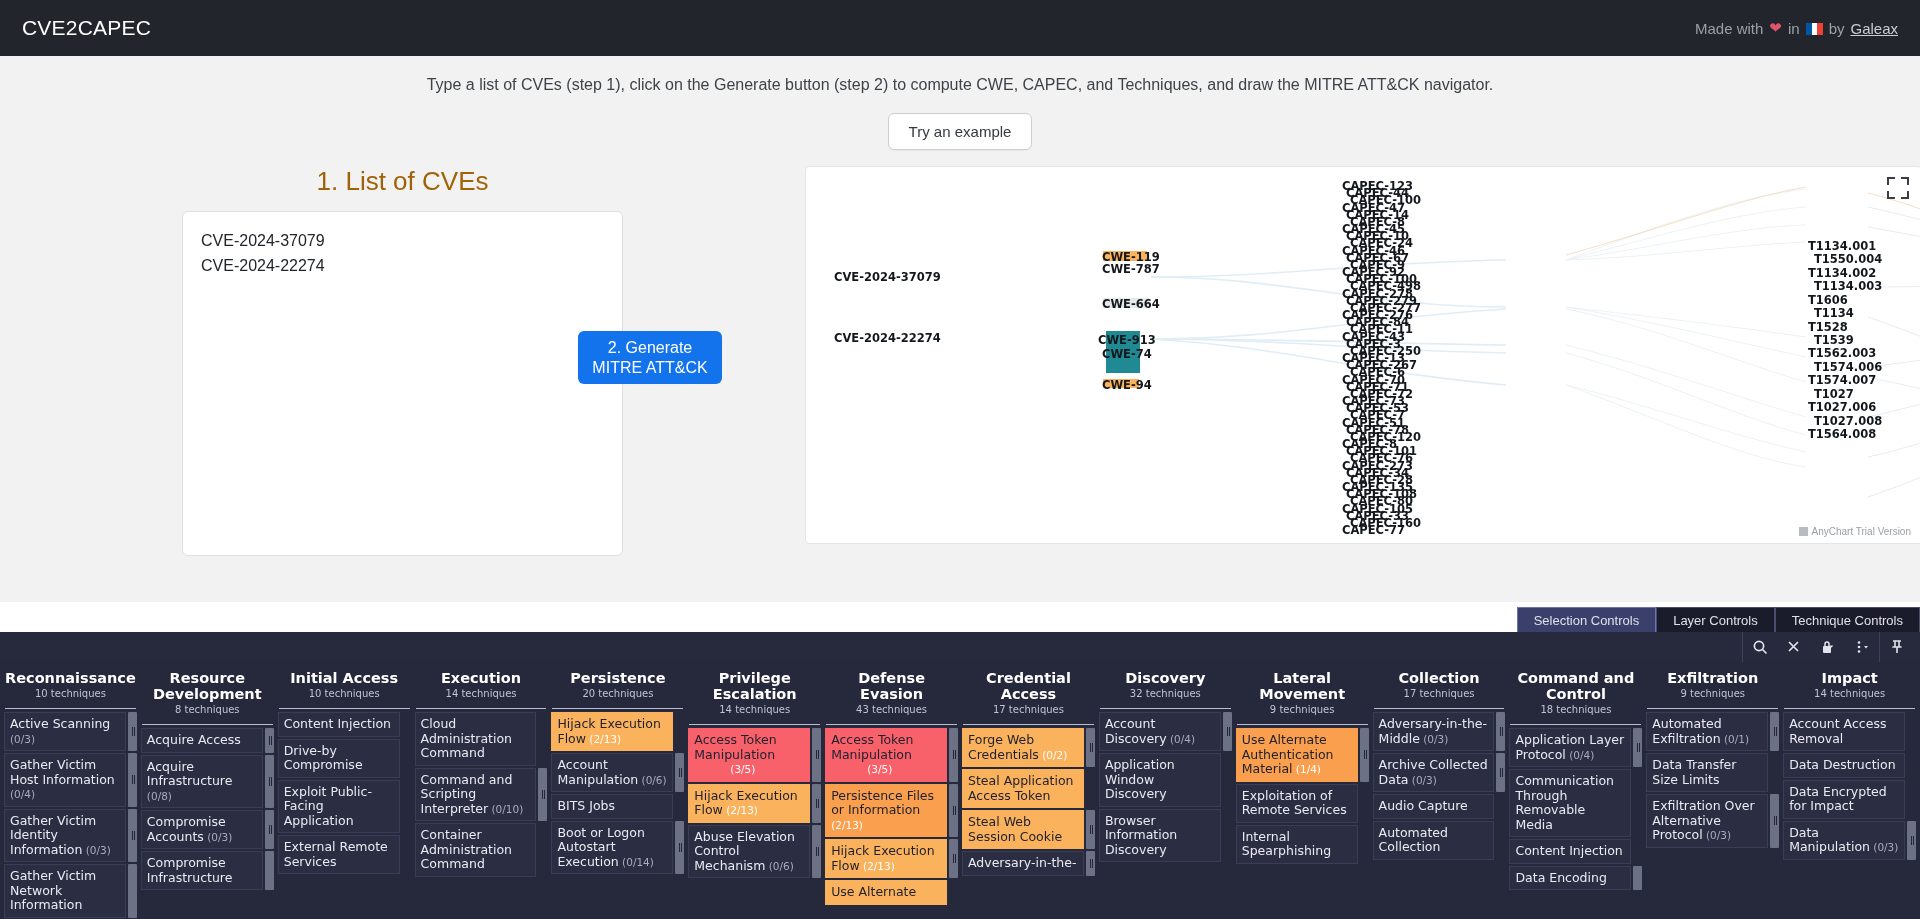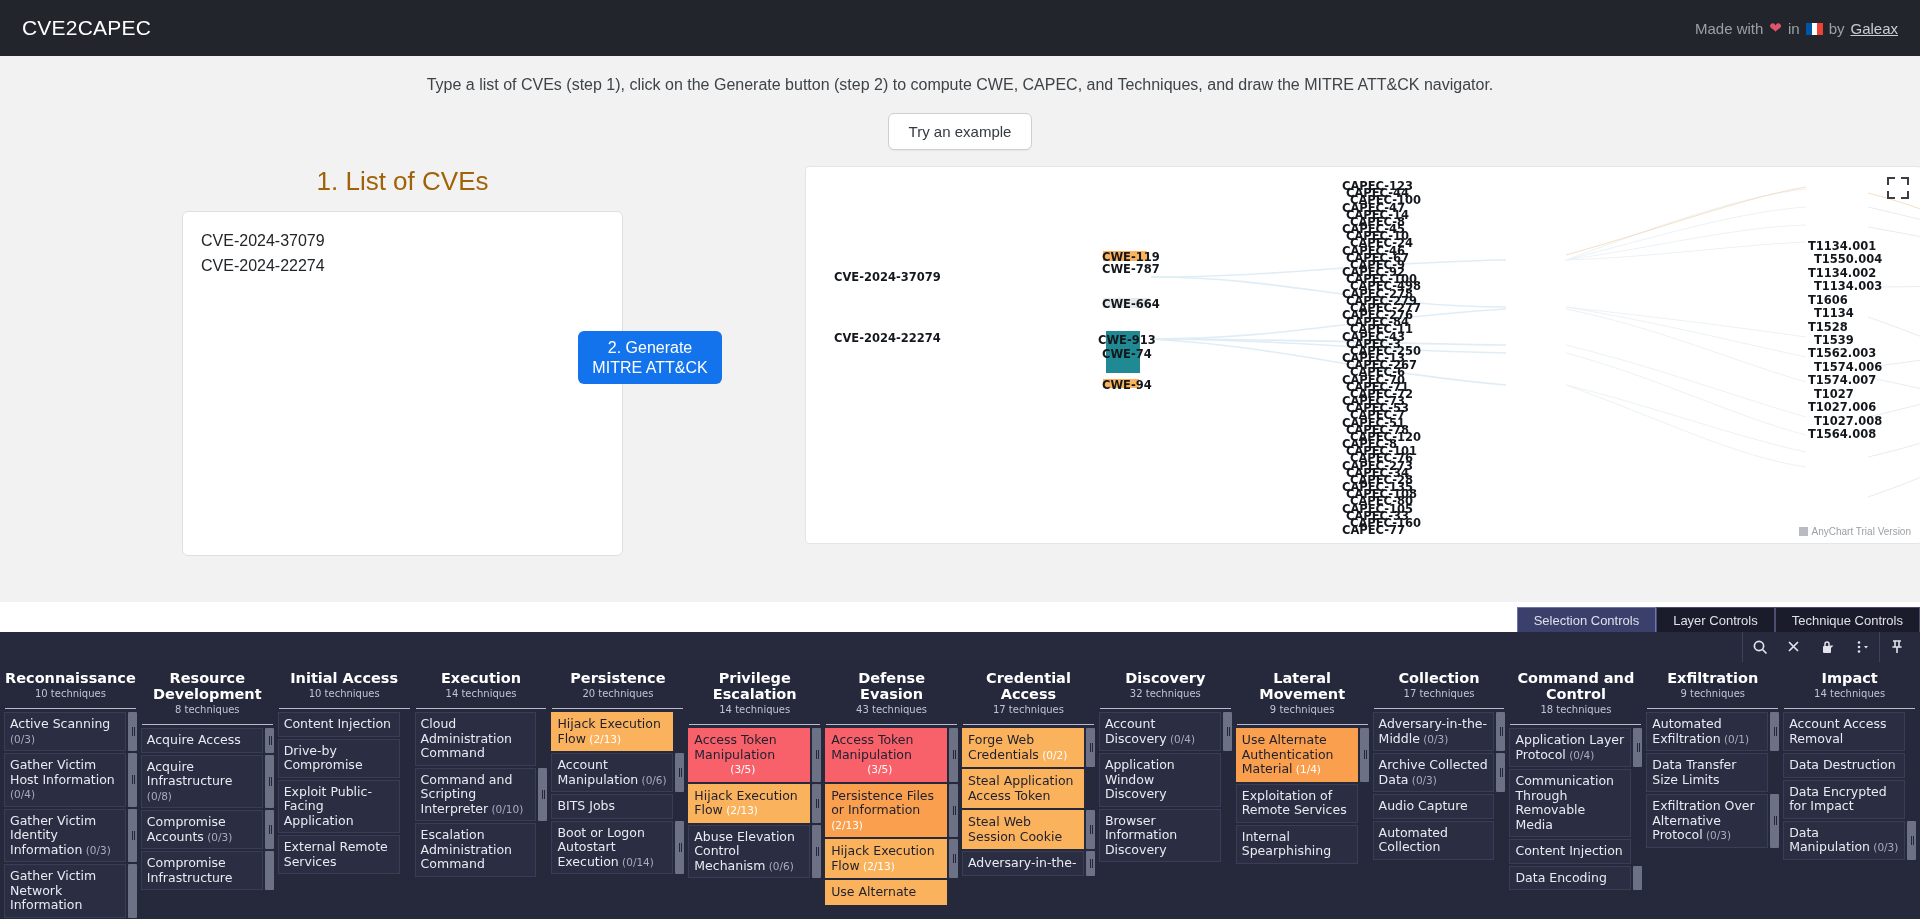--- a/index.html
+++ b/index.html
@@ -480,21 +480,21 @@
                 <i></i>
               </div>
             </div>
             <div class="cellrow">
               <div class="cell"><span>Command and Scripting Interpreter</span><span class="sub"> (0/10)</span></div>
               <div class="expander">
                 <i></i>
               </div>
             </div>
             <div class="cellrow">
-              <div class="cell"><span>Escalation Administration Command</span></div>
+              <div class="cell"><span>Container Administration Command</span></div>
               <div class="expander hidden">
                 <i></i>
               </div>
             </div>
           </div>
         </div>
         <div class="tcol">
           <div class="thead">
             <div class="tname">Persistence</div>
             <div class="tcount">20  techniques</div>

